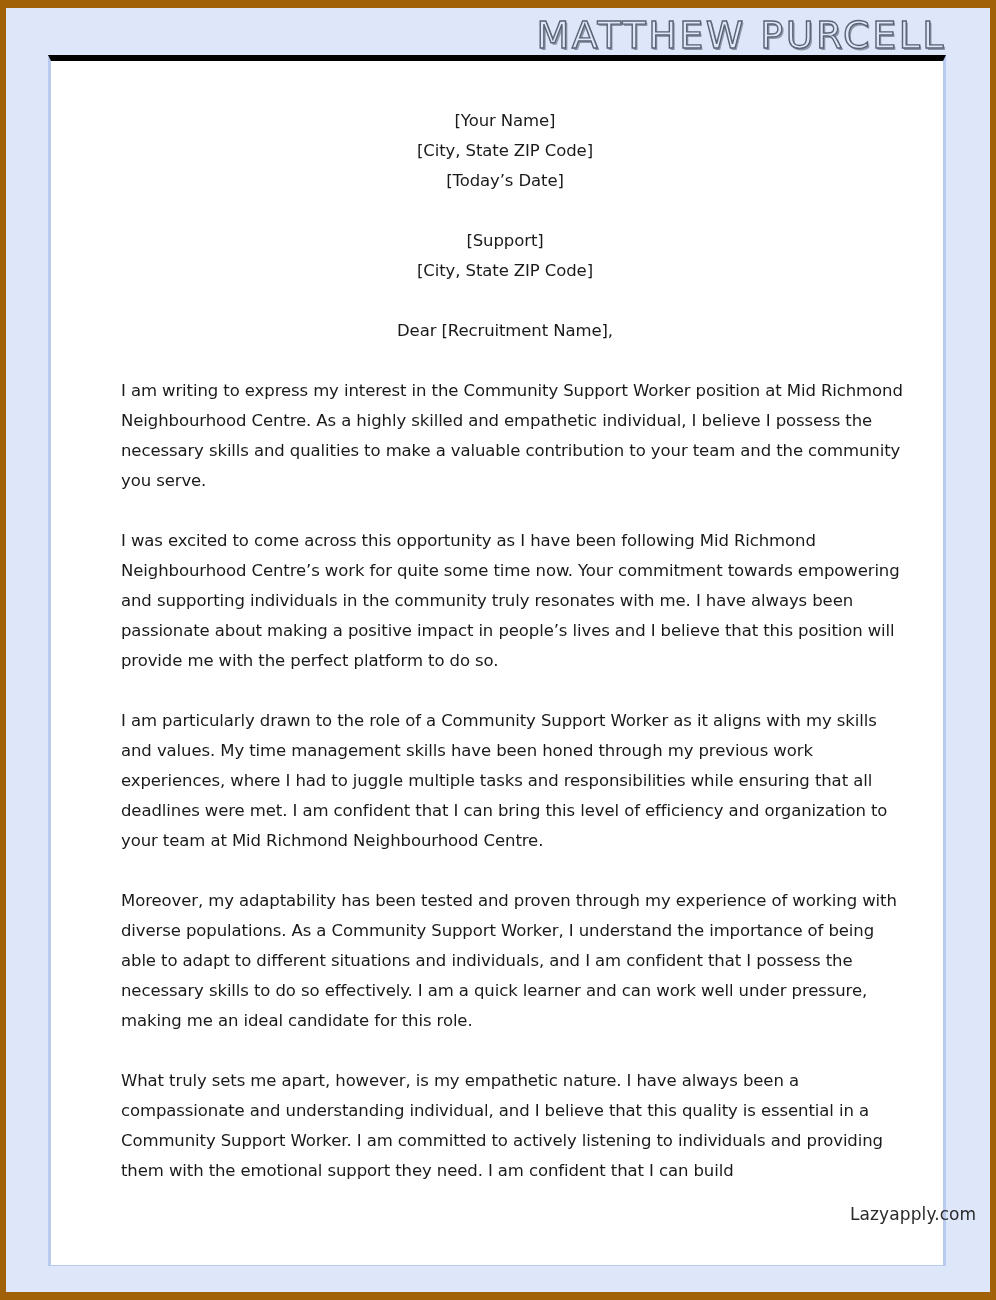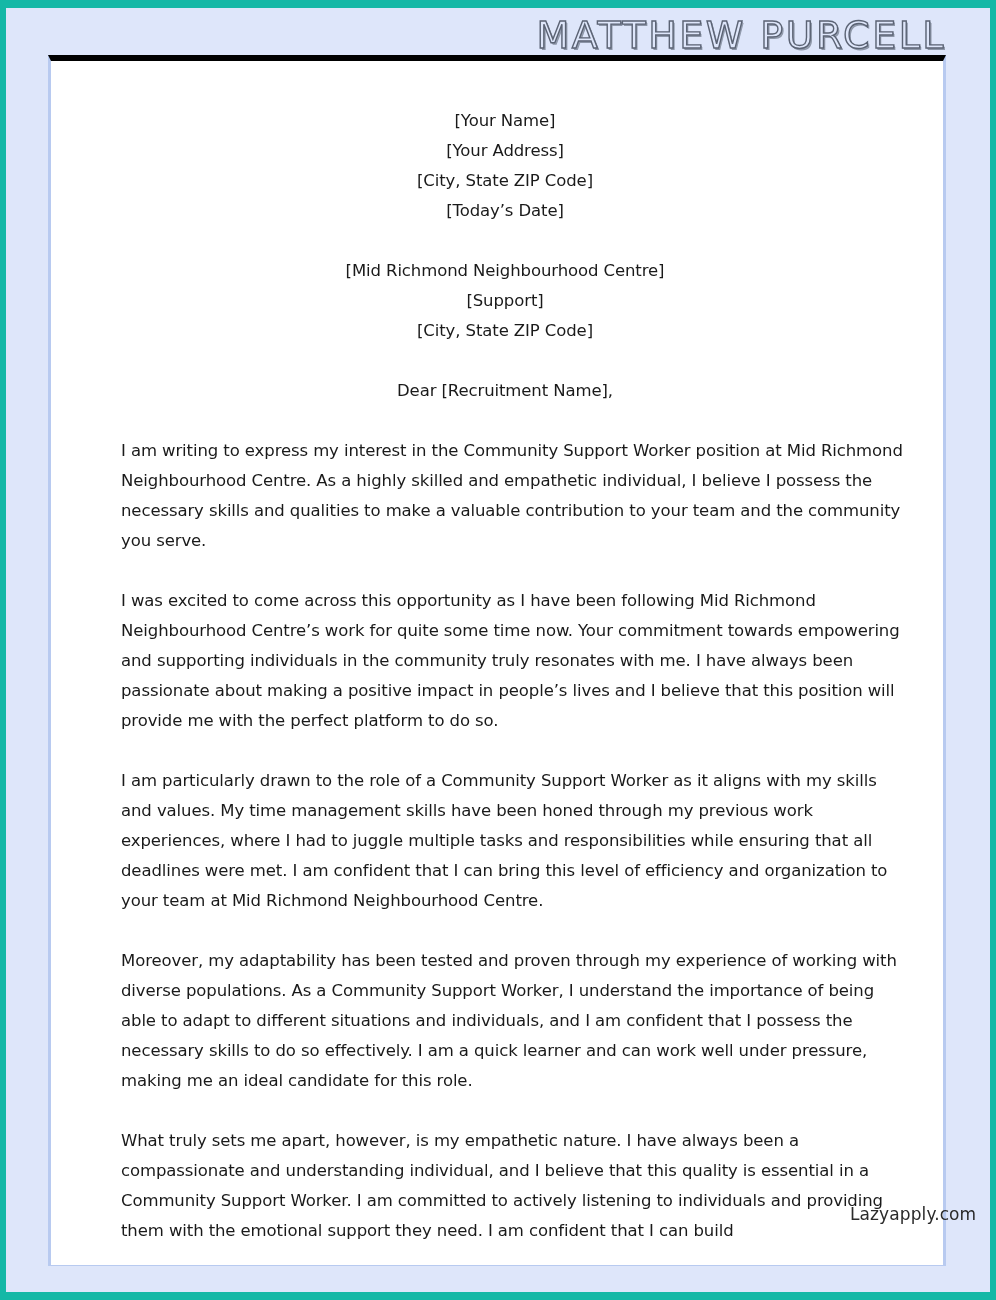--- a/index.html
+++ b/index.html
@@ -12,21 +12,21 @@
     height: 1300px;
     overflow: hidden;
     font-family: "DejaVu Sans", sans-serif;
   }
 
   
   #page {
     position: relative;
     width: 996px;
     height: 1300px;
-    background: #14b8a6;
+    background: #a16207;
     overflow: hidden;
   }
 
   
   #paper {
     position: absolute;
     left: 6px;
     top: 8px;
     width: 984px;
     height: 1284px;
@@ -125,27 +125,25 @@
     <div id="masthead">
       <span class="name">Matthew Purcell</span>
     </div>
 
     <div id="letter-panel"></div>
 
     <div id="letter-body">
 
       <div class="block">
         <span class="line">[Your Name]</span>
-        <span class="line">[Your Address]</span>
         <span class="line">[City, State ZIP Code]</span>
         <span class="line">[Today’s Date]</span>
       </div>
 
       <div class="block">
-        <span class="line">[Mid Richmond Neighbourhood Centre]</span>
         <span class="line">[Support]</span>
         <span class="line">[City, State ZIP Code]</span>
       </div>
 
       <div class="block">
         <span class="line">Dear [Recruitment Name],</span>
       </div>
 
       <p class="para">I am writing to express my interest in the Community Support Worker position at Mid Richmond Neighbourhood Centre. As a highly skilled and empathetic individual, I believe I possess the necessary skills and qualities to make a valuable contribution to your team and the community you serve.</p>
       <p class="para">I was excited to come across this opportunity as I have been following Mid Richmond Neighbourhood Centre’s work for quite some time now. Your commitment towards empowering and supporting individuals in the community truly resonates with me. I have always been passionate about making a positive impact in people’s lives and I believe that this position will provide me with the perfect platform to do so.</p>

